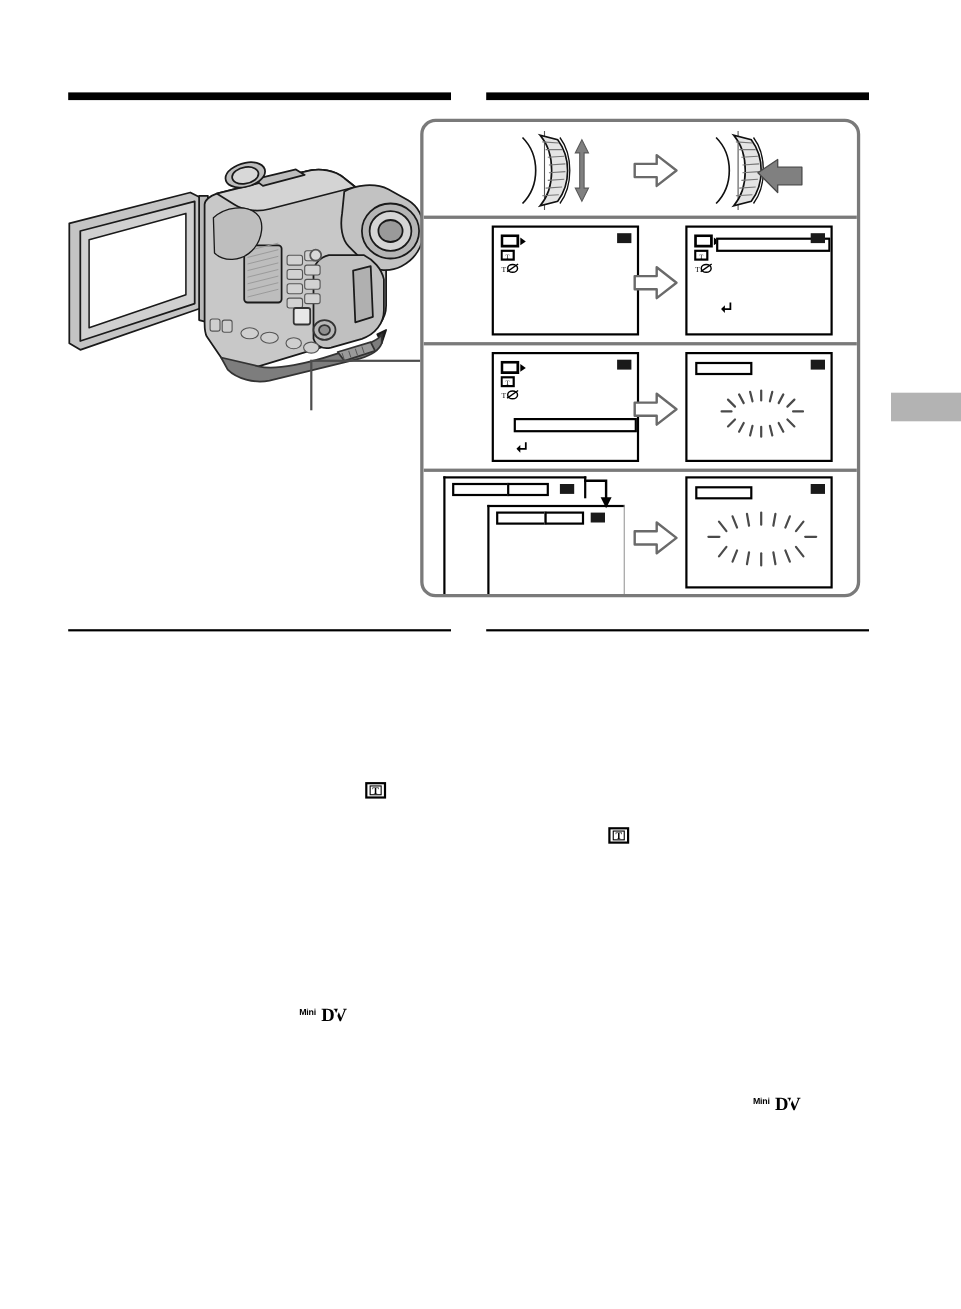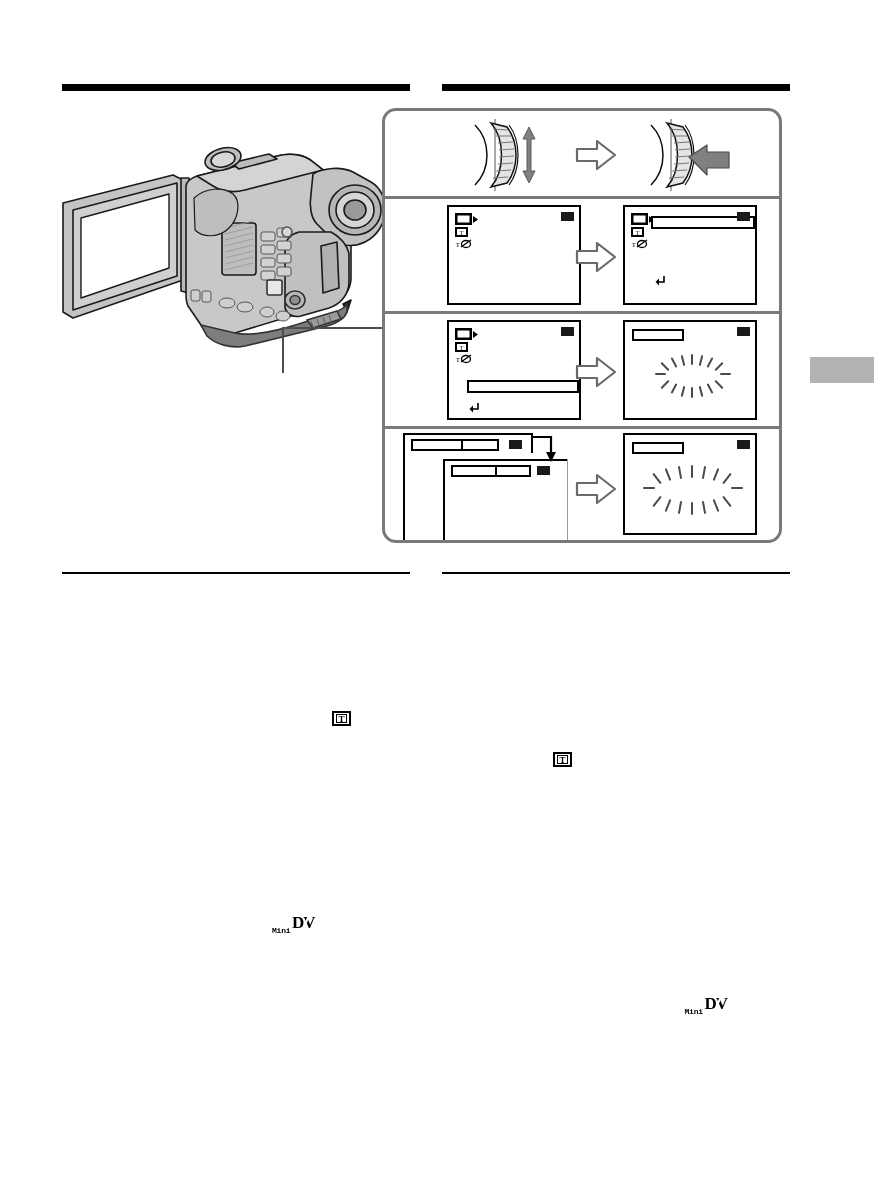--- a/index.html
+++ b/index.html
@@ -43,22 +43,22 @@
   
   .icon-title{display:inline-block;width:19px;height:15px;border:2px solid #000;
               box-sizing:border-box;position:relative;background:#fff;}
   .icon-title::before{content:"";position:absolute;left:2px;top:1px;right:2px;bottom:1px;
               border:1px solid #000;box-sizing:border-box;}
   .icon-title::after{content:"T";position:absolute;left:0;right:0;top:-1px;
               text-align:center;font-size:9px;line-height:14px;font-weight:bold;
               font-family:"Liberation Serif",serif;}
 
   .minidv{display:inline-block;position:relative;height:22px;}
-  .minidv .mini{position:absolute;left:0;top:15px;font-size:8px;font-weight:bold;
-                letter-spacing:-.2px;font-family:Liberation Mono, monospace;}
+  .minidv .mini{position:absolute;left:0;top:5px;font-size:8px;font-weight:bold;
+                letter-spacing:-.2px;font-family:Liberation Sans, sans-serif;}
   .minidv .dv{position:absolute;left:20px;top:2px;font-size:17px;font-weight:bold;
               font-family:"Liberation Serif",serif;letter-spacing:-1px;}
   .minidv .slash{position:absolute;left:33px;top:4px;width:2px;height:15px;
               background:#fff;transform:rotate(22deg);}
 
   
   .cam{position:absolute;}
   .leader{position:absolute;background:#4d4d4d;}
 </style>
 </head>

